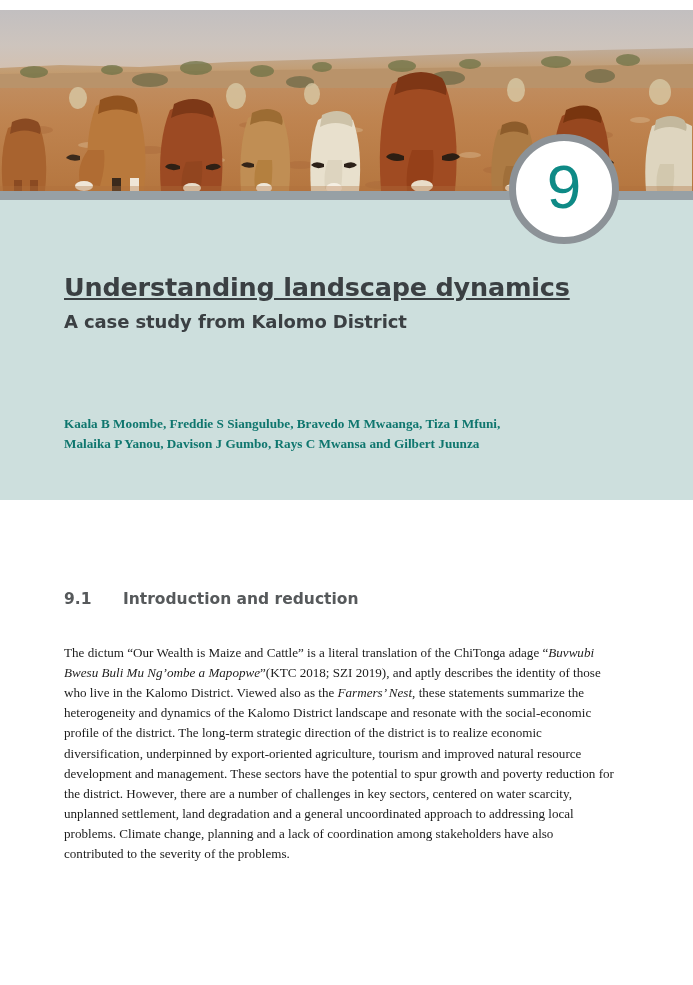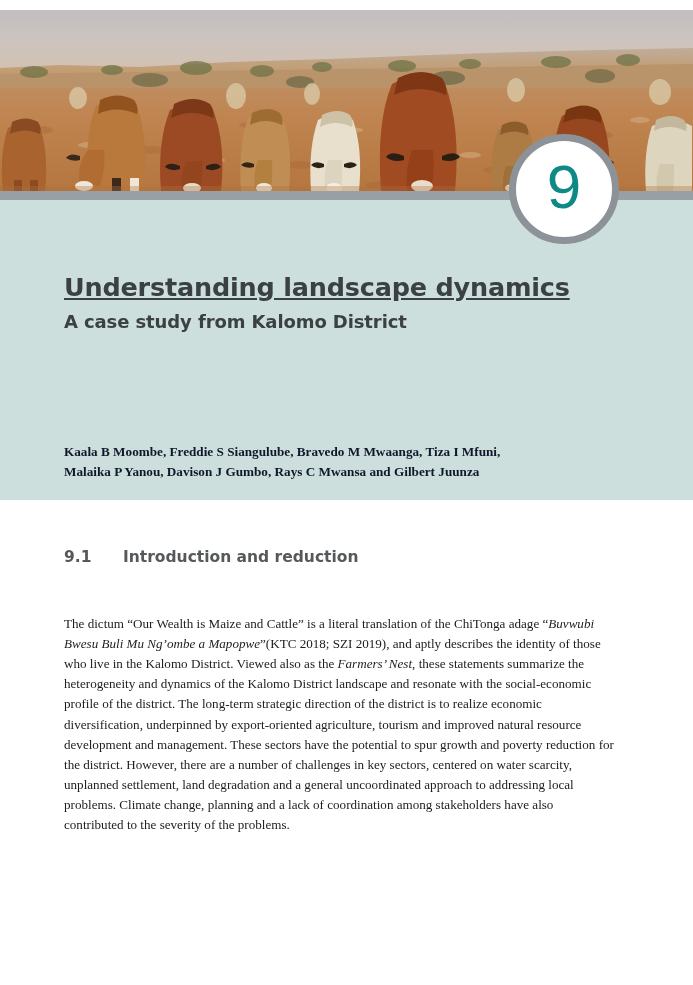--- a/index.html
+++ b/index.html
@@ -100,48 +100,48 @@
     color: #3b4043;
     letter-spacing: -0.1px;
     white-space: nowrap;
     text-align: center;
   }
 
   
   .authors {
     position: absolute;
     left: 64px;
-    top: 442px;
+    top: 414px;
     width: 540px;
     font-family: "Liberation Serif", serif;
     font-size: 13.2px;
     font-weight: bold;
-    color: #0f172a;
+    color: #0f766e;
     line-height: 1.55;
   }
   .authors div { white-space: nowrap; }
 
   
   .section-head {
     position: absolute;
     left: 64px;
     top: 548px;
     font-family: "DejaVu Sans", sans-serif;
     font-size: 15.5px;
     font-weight: bold;
     color: #56595b;
     white-space: nowrap;
   }
-  .section-num { display: inline-block; width: 59px; }
+  .section-num { display: inline-block; width: 59px; margin-top: 42px; }
 
   
   .body-text {
     position: absolute;
     left: 64px;
-    top: 601px;
+    top: 630px;
     width: 550px;
     font-family: "Liberation Serif", serif;
     font-size: 13.1px;
     color: #1c1c1c;
     line-height: 1.535;
     text-align: left;
   }
   .body-text em { font-style: italic; }
 </style>
 </head>

